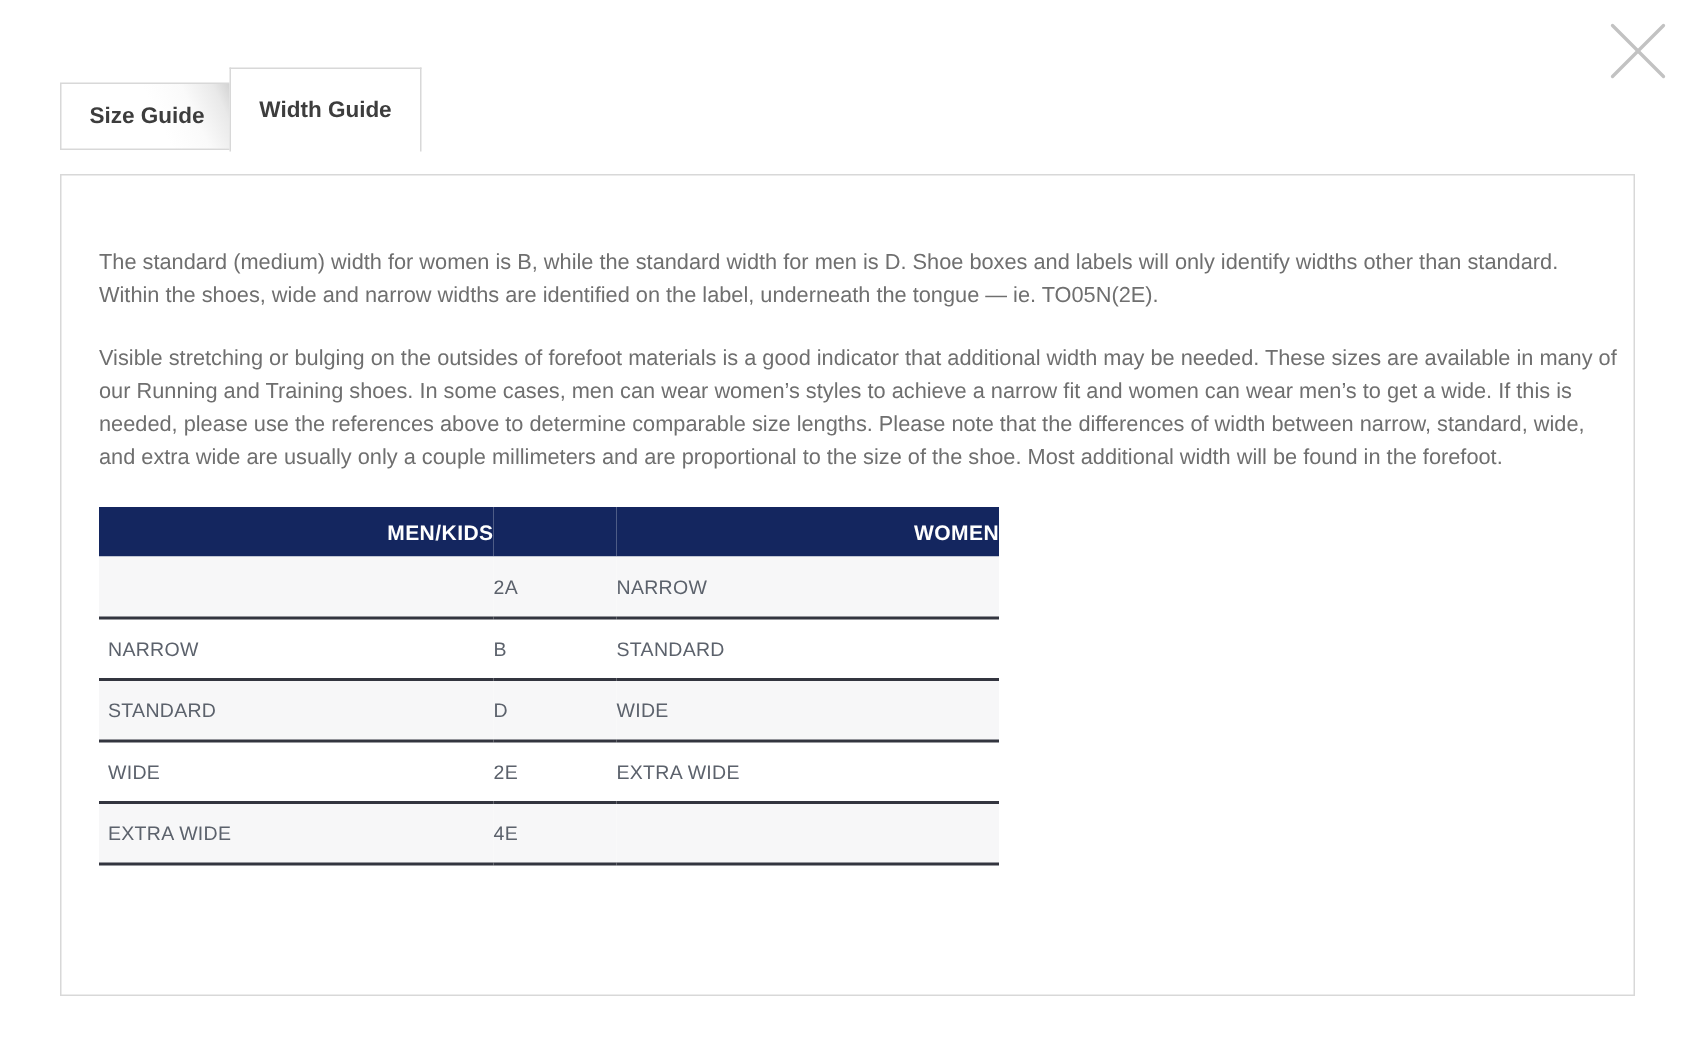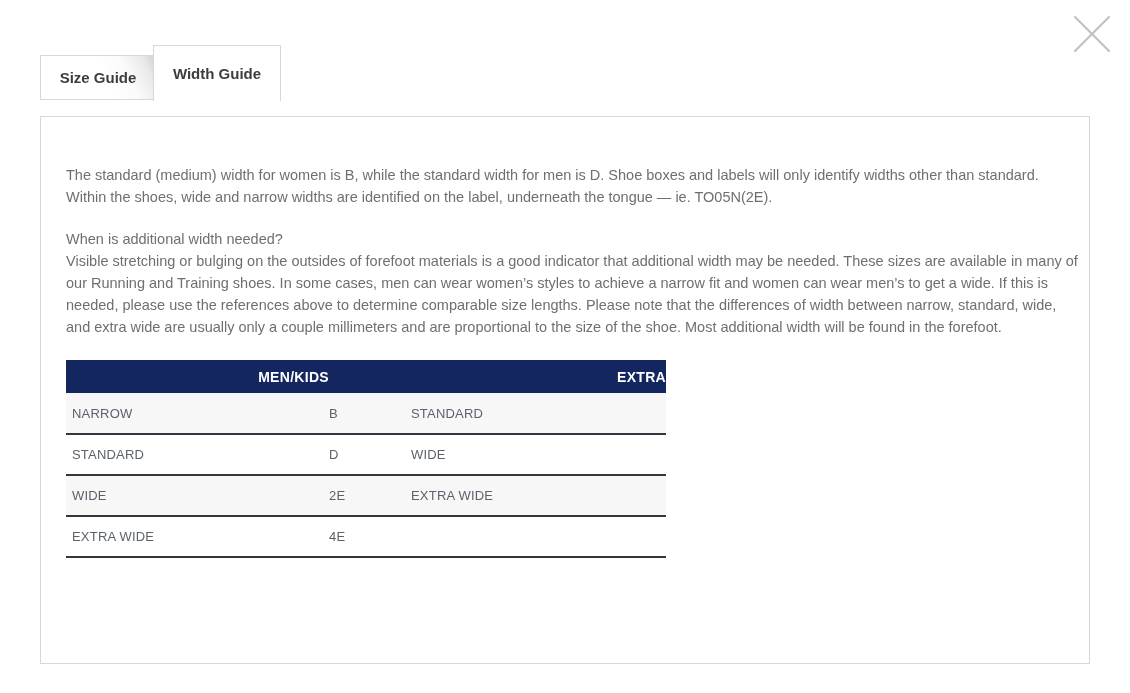--- a/index.html
+++ b/index.html
@@ -66,38 +66,42 @@
 
   <div class="tab tab-active">
     <span>Width Guide</span>
   </div>
 
   <div class="panel">
     <div class="panel-inner">
 
       <p class="para para-1">The standard (medium) width for women is B, while the standard width for men is D. Shoe boxes and labels will only identify widths other than standard. Within the shoes, wide and narrow widths are identified on the label, underneath the tongue — ie. TO05N(2E).</p>
 
-      <div class="q-head">When is additional width needed?</div>
 
       <p class="para">Visible stretching or bulging on the outsides of forefoot materials is a good indicator that additional width may be needed. These sizes are available in many of our Running and Training shoes. In some cases, men can wear women’s styles to achieve a narrow fit and women can wear men’s to get a wide. If this is needed, please use the references above to determine comparable size lengths. Please note that the differences of width between narrow, standard, wide, and extra wide are usually only a couple millimeters and are proportional to the size of the shoe. Most additional width will be found in the forefoot.</p>
 
       <table class="width-table">
         <colgroup>
             <col class="c1">
             <col class="c2">
             <col class="c3">
           </colgroup>
         <thead>
           <tr>
             <th>MEN/KIDS</th>
             <th></th>
-            <th>EXTRA</th>
+            <th>WOMEN</th>
           </tr>
         </thead>
         <tbody>
+          <tr>
+            <td class="cell-1"></td>
+            <td class="cell-2">2A</td>
+            <td class="cell-3">NARROW</td>
+          </tr>
           <tr>
             <td class="cell-1">NARROW</td>
             <td class="cell-2">B</td>
             <td class="cell-3">STANDARD</td>
           </tr>
           <tr>
             <td class="cell-1">STANDARD</td>
             <td class="cell-2">D</td>
             <td class="cell-3">WIDE</td>
           </tr>

